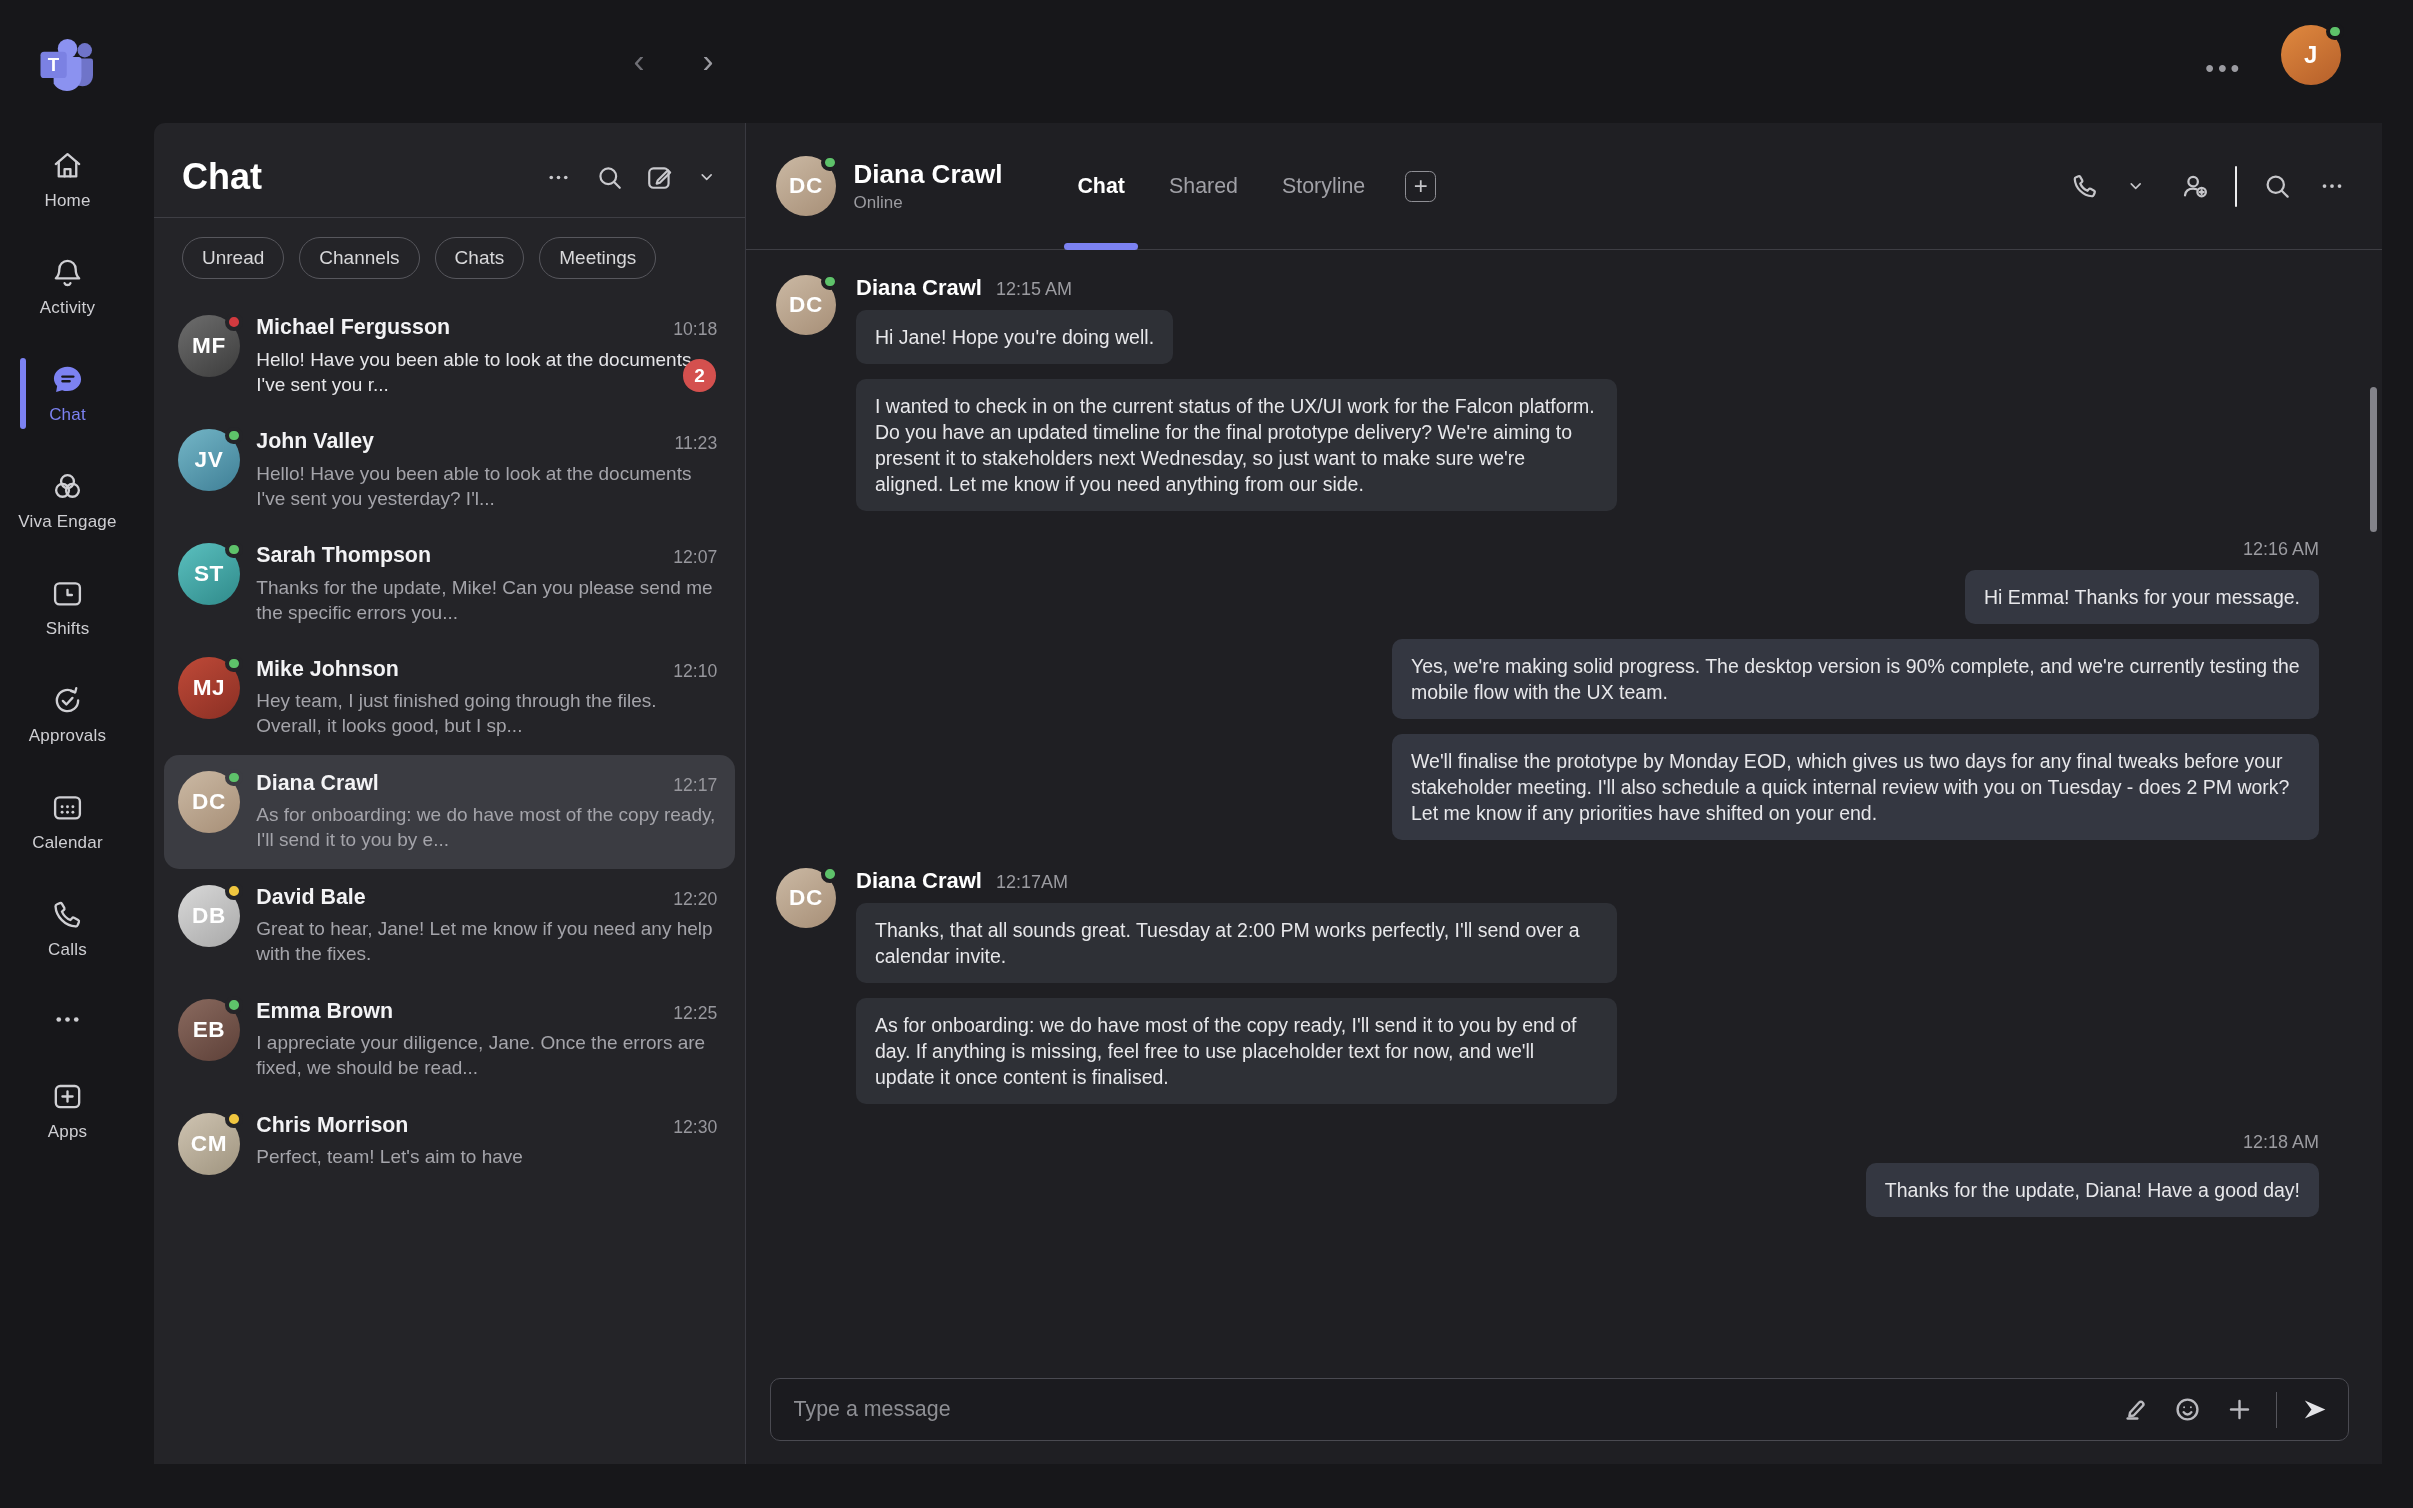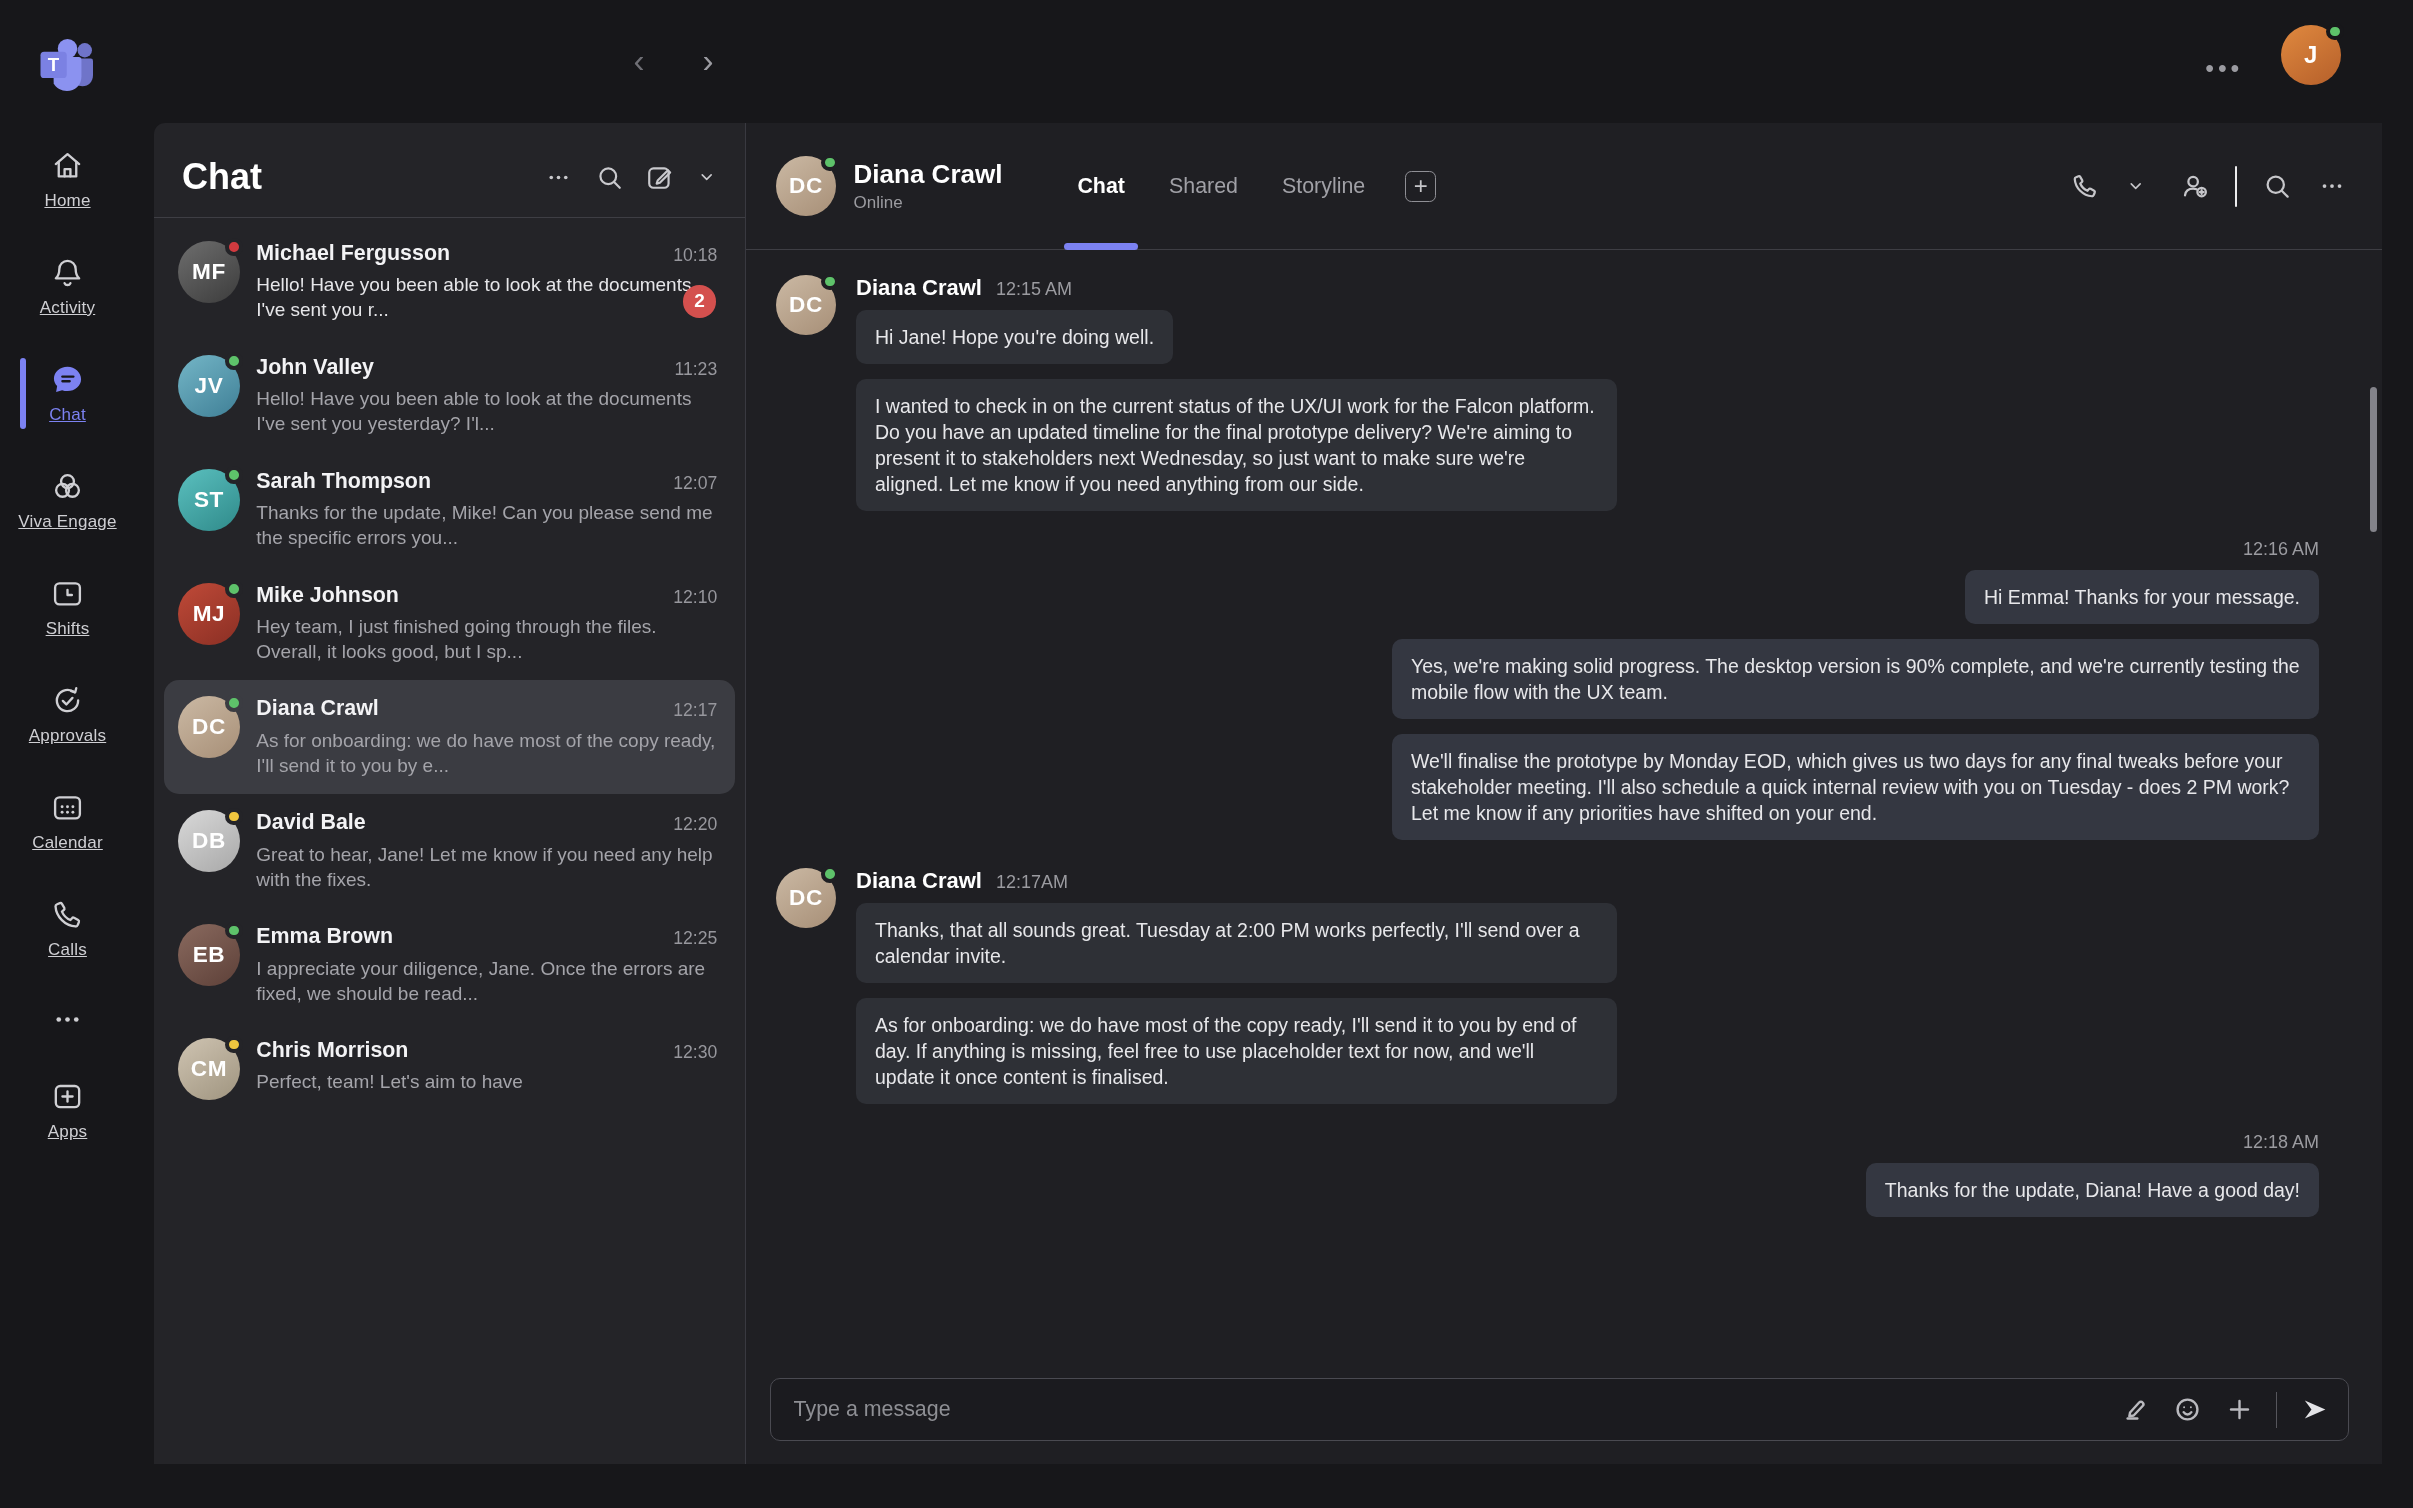--- a/index.html
+++ b/index.html
@@ -6,21 +6,21 @@
   html,body { width:2413px; height:1508px; overflow:hidden; }
   body {
     background: var(--shell,#17171a);
     font-family: "Liberation Sans", sans-serif;
     color:#f2f2f4;
     display:flex;
   }
   
   .rail { width:135px; height:100%; flex:0 0 135px; display:flex; flex-direction:column; align-items:center; position:relative; }
   .rail-logo { height:126px; display:flex; align-items:center; justify-content:center; width:100%; }
-  .rail-item { width:100%; height:107px; display:flex; flex-direction:column; align-items:center; justify-content:center; gap:7.5px; color:#cfcfd3; position:relative; cursor:pointer;text-decoration:underline; }
+  .rail-item { width:100%; height:107px; display:flex; flex-direction:column; align-items:center; justify-content:center; gap:7.5px; color:#cfcfd3; position:relative; cursor:pointer; }
   .rail-item .ricon { width:35px; height:35px; display:flex; align-items:center; justify-content:center; }
   .rail-item .ricon svg { width:35px; height:35px; stroke:currentColor; fill:none; stroke-width:1.6; stroke-linecap:round; stroke-linejoin:round; }
   .rail-item .rlabel { font-size:17px; letter-spacing:0.2px; }
   .rail-item.active { color:var(--accent); }
   .rail-item.active .ricon svg { stroke:none; }
   .rail-item.active::before { content:""; position:absolute; left:1.3px; top:17.6px; bottom:17.6px; width:6.3px; border-radius:3.8px; background:var(--accent); }
   .rail-item.more-item { height:75px; }
   
   .main { flex:1; display:flex; flex-direction:column; height:100%; }
   .topbar { height:123px; position:relative; flex:0 0 123px; }
@@ -263,20 +263,26 @@
               </svg>
           </span>
           <span class="aicon chev-mini">
             <svg viewBox="0 0 24 24">
                 <polyline points="7 10, 12 15, 17 10"></polyline>
               </svg>
           </span>
         </div>
       </div>
       <div class="lp-divider"></div>
+      <div class="filters" id="filters">
+          <div class="pill">Unread</div>
+          <div class="pill">Channels</div>
+          <div class="pill">Chats</div>
+          <div class="pill">Meetings</div>
+        </div>
       <div class="convs" id="convs">
           <div class="conv unread">
         <div class="avatar-wrap">
           <div class="avatar c-av" style="width: 62px; height: 62px; font-size: 22.6px; background: linear-gradient(145deg, rgb(110, 110, 110), rgb(60, 60, 60));">
                 <span class="initials">MF</span>
                 <span class="presence red" style="border-color: rgb(36, 36, 40);"></span>
               </div>
         </div>
         <div class="conv-body">
           <div class="conv-top">

